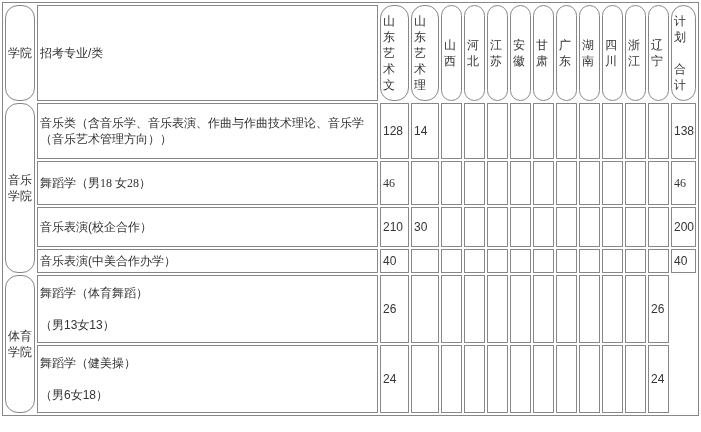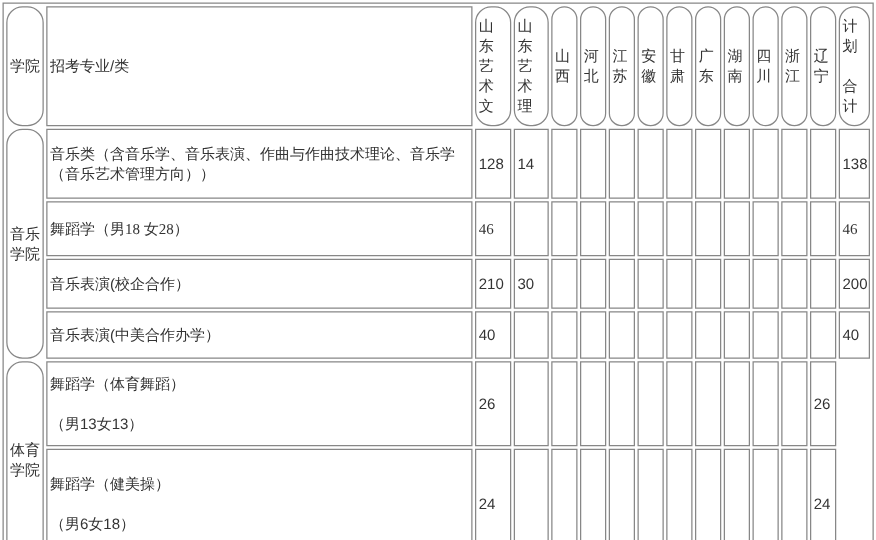--- a/index.html
+++ b/index.html
@@ -34,23 +34,23 @@
     word-break: break-all;
     border-radius: 13px;
   }
   td.major {
     white-space: pre-line;
   }
   tr.rh  { height: 96px; }
   tr.r1  { height: 56px; }
   tr.r2  { height: 44px; font-family: Liberation Serif, serif; }
   tr.r3  { height: 40px; padding-left: 24px; }
-  tr.r4  { height: 38px; padding-left: 29px; }
+  tr.r4  { height: 24px; padding-left: 29px; }
   tr.r5  { height: 68px; }
-  tr.r6  { height: 88px; margin-top: 43px; }
+  tr.r6  { height: 68px; margin-top: 43px; }
 </style>
 </head>
 <body>
 
 <table class="plan">
   <colgroup>
     <col style="width:30px">
       <col style="width:341px">
     <col style="width:29px">
       <col style="width:28px">

